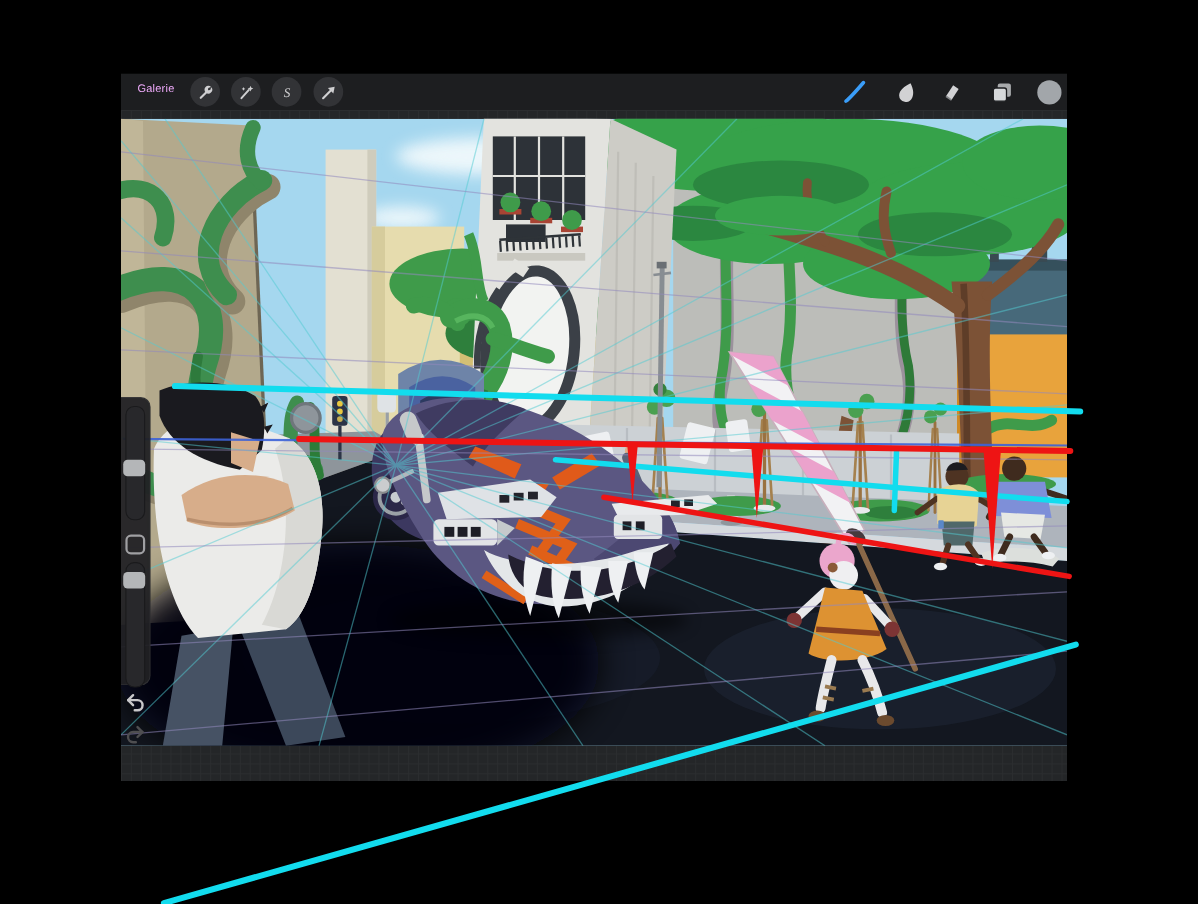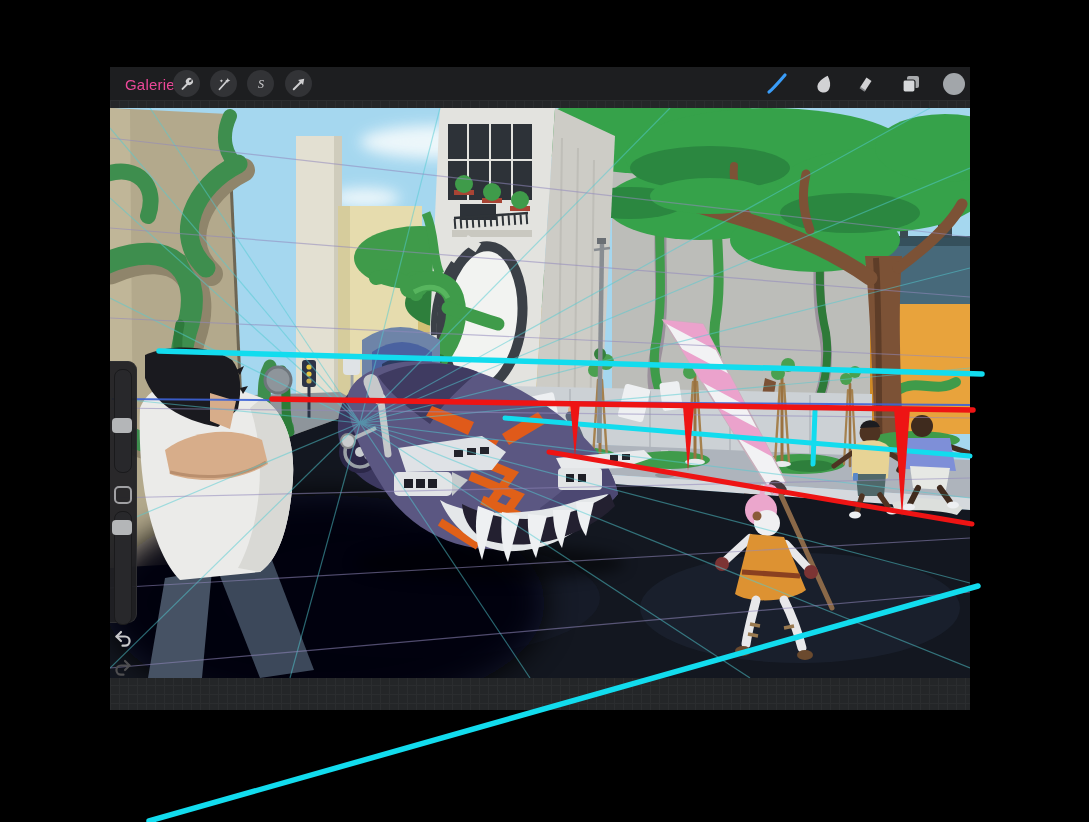--- a/index.html
+++ b/index.html
@@ -1,20 +1,20 @@
 <!DOCTYPE html>
 <html><head>
 <meta charset="utf-8">
 <style>
   html,body{margin:0;padding:0;background:#000;width:1089px;height:822px;overflow:hidden;
     font-family:"Liberation Sans",sans-serif;}
   .abs{position:absolute;}
   
   #topbar{left:110px;top:67px;width:860px;height:33px;background:#1d1e20;}
-  .gal{left:15px;top:9px;color:#ec4899;font-size:15px;letter-spacing:.2px;}
+  .gal{left:15px;top:9px;color:#f0abfc;font-size:10px;letter-spacing:.2px;}
   .cbtn{width:27px;height:27px;border-radius:50%;background:#323336;top:3px;display:flex;
     align-items:center;justify-content:center;}
   .ribtn{width:26px;height:26px;top:4px;display:flex;align-items:center;justify-content:center;}
   
   #frame{left:110px;top:100px;width:860px;height:610px;background-color:#242628;
     background-image:linear-gradient(#2b2d2f 1px,transparent 1px),
       linear-gradient(90deg,#2b2d2f 1px,transparent 1px);background-size:9px 9px;}
   #art{left:110px;top:108px;width:860px;height:570px;}
   #overlay{left:0;top:0;width:1089px;height:822px;pointer-events:none;}
   

